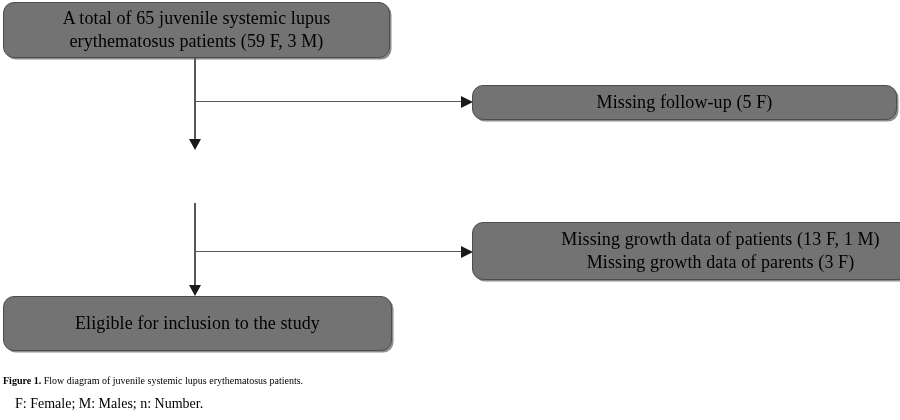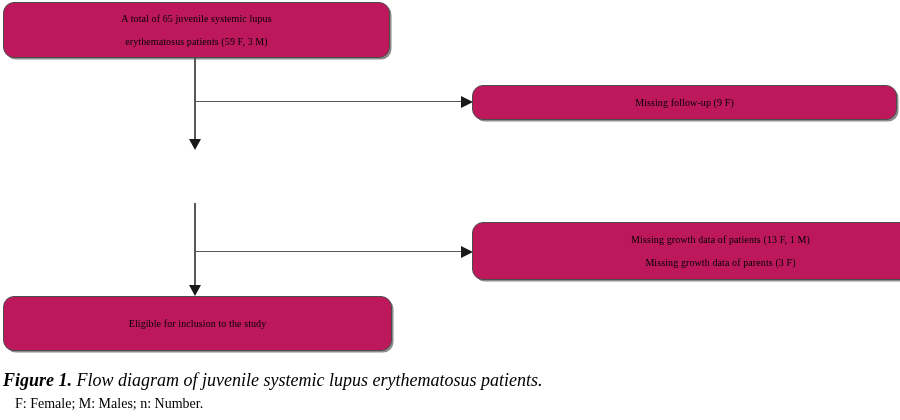--- a/index.html
+++ b/index.html
@@ -10,27 +10,27 @@
     color:#000;
     overflow:hidden;
   }
   #canvas { position:relative; width:900px; height:420px; }
 
   
   .node {
     position:absolute;
     border:1px solid #4d4d4d;
     border-radius:11px;
-    background:#be185d;
+    background:#737373;
     box-shadow:2px 2px 0 -0.5px #8c8c8c;
     display:flex;
     align-items:center;
     justify-content:center;
     text-align:center;
-    font-size:10px;
+    font-size:18px;
     line-height:23px;
     letter-spacing:.1px;
     padding:2px 8px;
   }
   .node .lines { display:block; width:100%; }
   .node .lines span { display:block; white-space:nowrap; }
 
   #node-total      { left:3px;   top:2px;   width:387px; height:56px; }
   #node-clinical   { left:3px;   top:150px; width:389px; height:53px; }
   #node-eligible   { left:3px;   top:296px; width:389px; height:55px; }
@@ -71,24 +71,23 @@
     border-bottom:6px solid transparent;
     border-left:12px solid #1a1a1a;
   }
   #arrow-right-1 { left:461px; top:95.5px; }
   #arrow-right-2 { left:461px; top:245.5px; }
 
   
   #caption {
     position:absolute;
     left:3px; top:371px; width:894px;
-    font-size:18px;
+    font-size:10px;
     line-height:19px;
     white-space:nowrap;
-    font-style:italic;
   }
   #caption .cap-label { font-weight:bold; }
   #footnote {
     position:absolute;
     left:15px; top:396px; width:894px;
     font-size:14px;
     line-height:15px;
     white-space:nowrap;
   }
 </style>
@@ -104,21 +103,21 @@
     </span>
   </div>
 
   <div class="vline" id="trunk-1"></div>
   <div class="hline" id="branch-1"></div>
   <div class="arrow-down" id="arrow-down-1"></div>
   <div class="arrow-right" id="arrow-right-1"></div>
 
   <div class="node" id="node-missing-fu">
     <span class="lines">
-      <span>Missing follow-up (9 F)</span>
+      <span>Missing follow-up (5 F)</span>
     </span>
   </div>
 
 
   <div class="vline" id="trunk-2"></div>
   <div class="hline" id="branch-2"></div>
   <div class="arrow-down" id="arrow-down-2"></div>
   <div class="arrow-right" id="arrow-right-2"></div>
 
   <div class="node" id="node-missing-gd">

